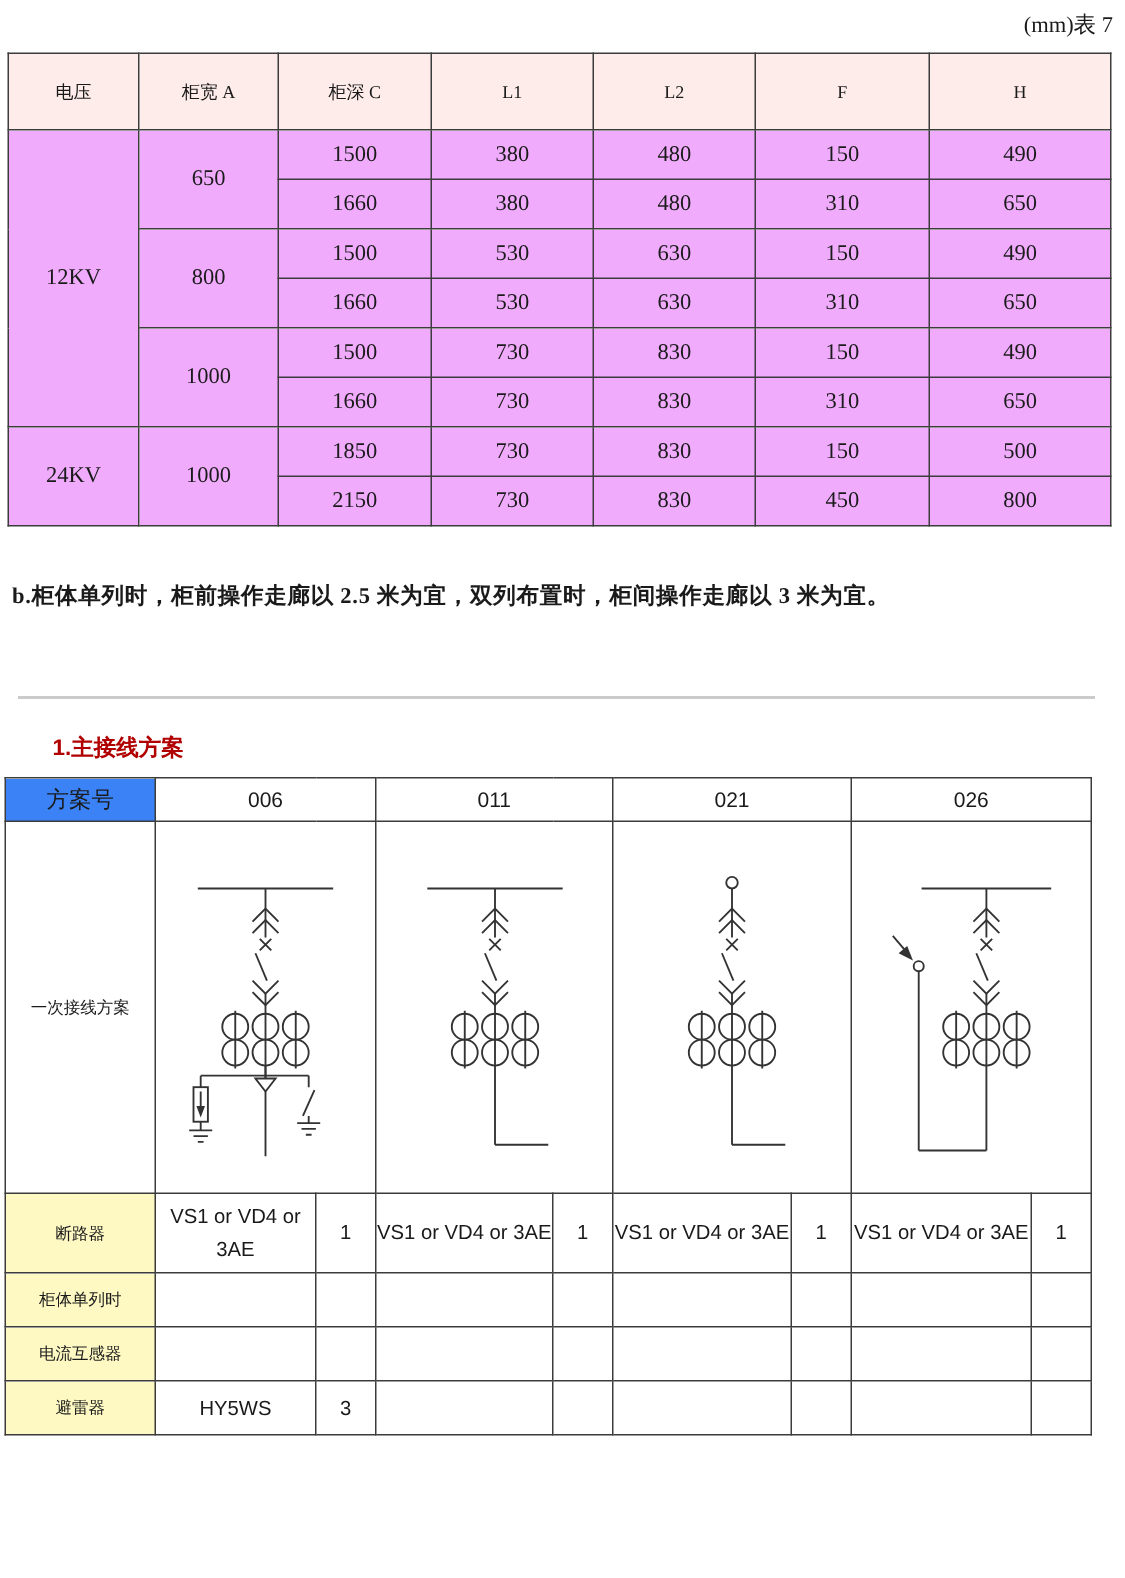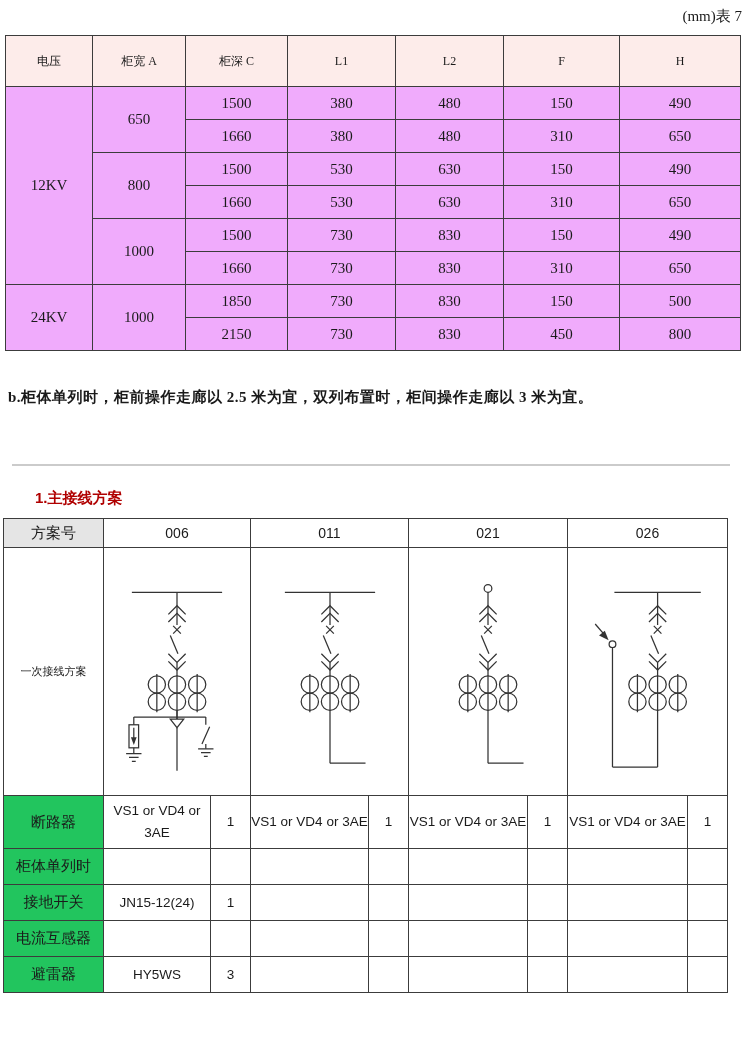--- a/index.html
+++ b/index.html
@@ -22,22 +22,22 @@
   .divider{position:absolute;left:12px;top:464px;width:718px;height:2px;background:#cbcbcb;}
   
   .section-heading{position:absolute;left:35px;top:489px;font-size:15px;font-weight:bold;color:#b00000;
     font-family:"Liberation Sans","DejaVu Sans",sans-serif;}
   
   .scheme-table{position:absolute;left:3px;top:518px;border-collapse:collapse;table-layout:fixed;}
   .scheme-table td,.scheme-table th{
     border:1.5px solid #3c3c3c;text-align:center;vertical-align:middle;
     padding:0;font-weight:normal;overflow:hidden;background:#ffffff;
   }
-  .scheme-table .rowlabel{background:#22c55e;font-size:15px;}
-  .scheme-table th.corner{background:#e5e5e5;font-size:15px;}
+  .scheme-table .rowlabel{background:#fef9c3;font-size:11px;}
+  .scheme-table th.corner{background:#3b82f6;font-size:15px;}
   .scheme-table th{height:28px;font-family:"Liberation Sans","DejaVu Sans",sans-serif;font-size:14px;}
   .scheme-table .diagram-row td{height:247px;}
   .scheme-table .diagram-cell{vertical-align:middle;}
   .r-breaker td{height:52px;}
   .r-std td{height:35px;}
   .model,.qty{font-family:"Liberation Sans","DejaVu Sans",sans-serif;font-size:13.5px;line-height:1.6;}
   .diagram-cell svg{display:block;margin:0 auto;}
   .dlabel{background:#fdecea;font-size:11px;padding:0 14px;margin-top:32px;}
 </style>
 </head>
@@ -276,31 +276,20 @@
     <td class="model"></td>
     <td class="qty"></td>
     <td class="model"></td>
     <td class="qty"></td>
     <td class="model"></td>
     <td class="qty"></td>
     <td class="model"></td>
     <td class="qty"></td>
   </tr>
   <tr class="r-std">
-    <td class="rowlabel">接地开关</td>
-    <td class="model">JN15-12(24)</td>
-    <td class="qty">1</td>
-    <td class="model"></td>
-    <td class="qty"></td>
-    <td class="model"></td>
-    <td class="qty"></td>
-    <td class="model"></td>
-    <td class="qty"></td>
-  </tr>
-  <tr class="r-std">
     <td class="rowlabel">电流互感器</td>
     <td class="model"></td>
     <td class="qty"></td>
     <td class="model"></td>
     <td class="qty"></td>
     <td class="model"></td>
     <td class="qty"></td>
     <td class="model"></td>
     <td class="qty"></td>
   </tr>

